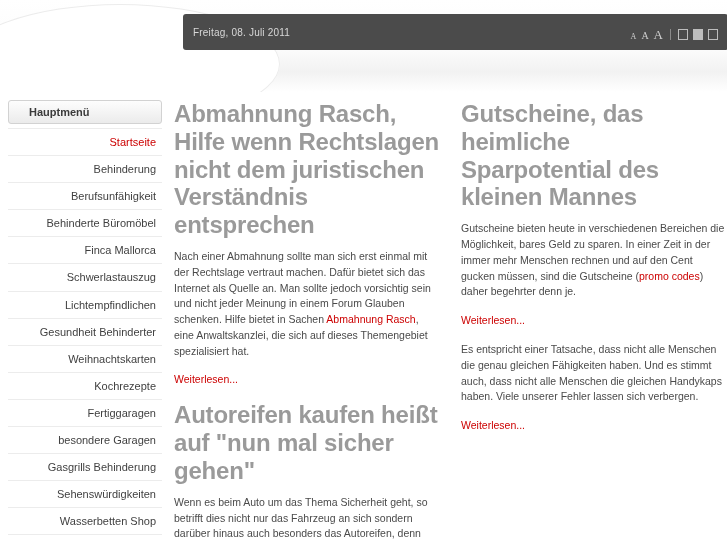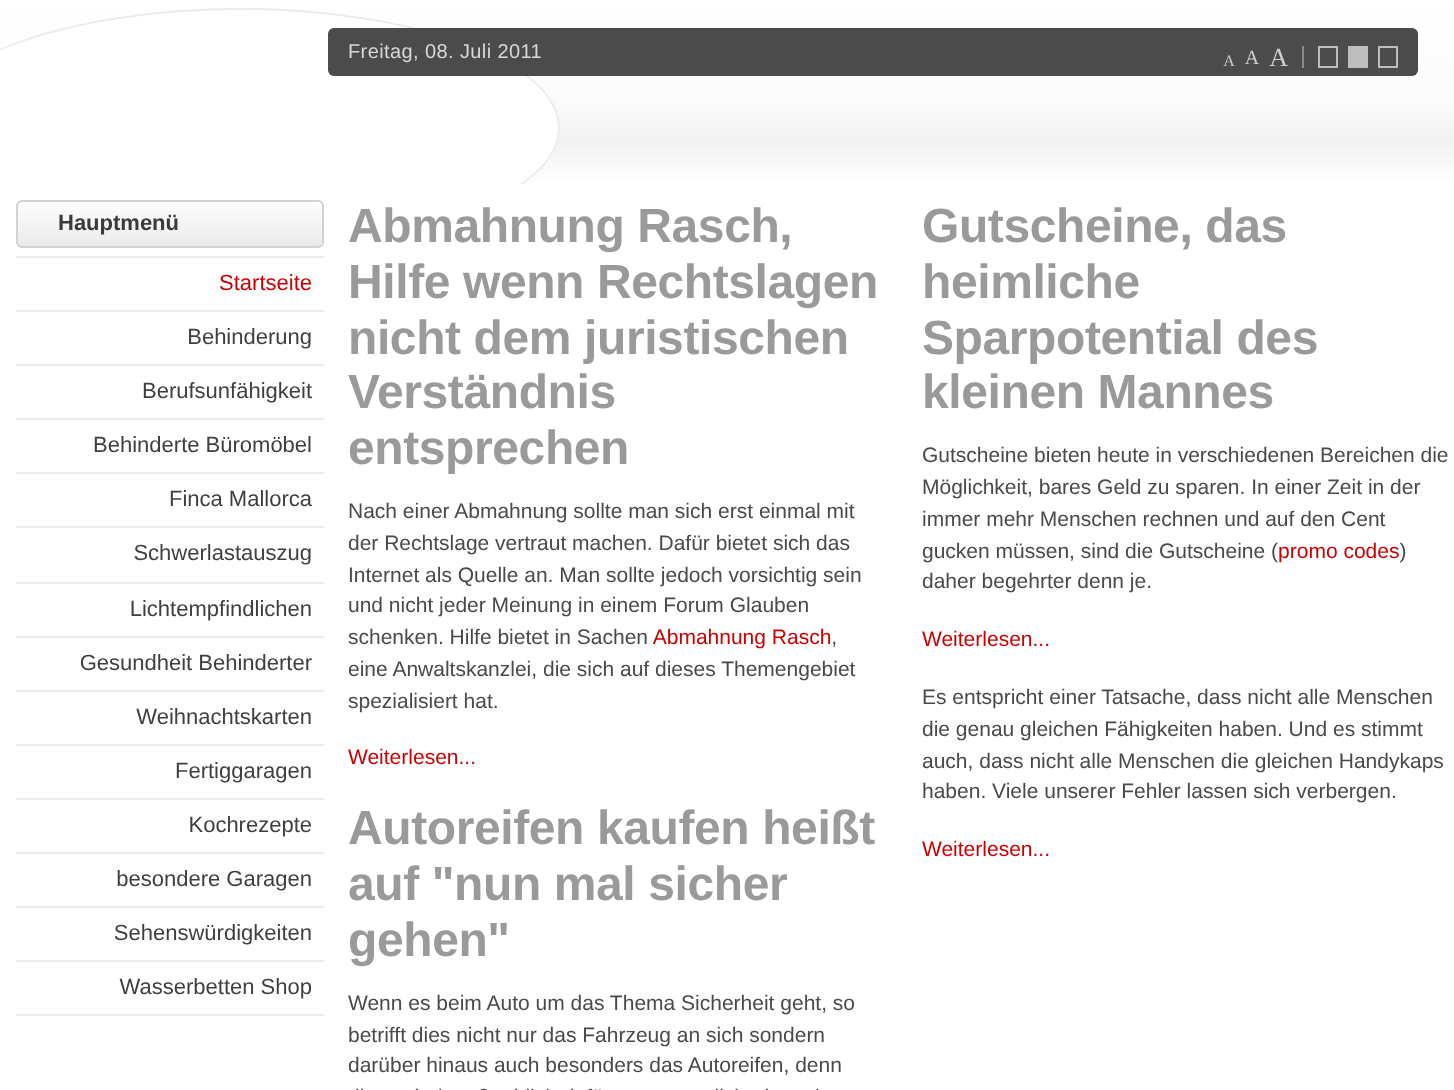--- a/index.html
+++ b/index.html
@@ -45,24 +45,24 @@
     position: absolute;
     left: -90px;
     top: 22px;
     width: 300px;
     height: 110px;
     border-radius: 50%;
     background: linear-gradient(to bottom, #ffffff 0%, #f7f7f7 100%);
   }
   .topbar {
     position: absolute;
-    left: 164px;
+    left: 183px;
     top: 14px;
     width: 545px;
-    height: 24px;
+    height: 36px;
     background: #4b4b4b;
     border-radius: 3px;
     display: flex;
     align-items: center;
     justify-content: space-between;
     padding: 0 10px;
     box-sizing: border-box;
   }
   .topbar-date {
     color: #d8d8d8;
@@ -212,23 +212,24 @@
     <ul class="menu-list">
       <li class="active">Startseite</li>
       <li>Behinderung</li>
       <li>Berufsunfähigkeit</li>
       <li>Behinderte Büromöbel</li>
       <li>Finca Mallorca</li>
       <li>Schwerlastauszug</li>
       <li>Lichtempfindlichen</li>
       <li>Gesundheit Behinderter</li>
       <li>Weihnachtskarten</li>
+      <li>Kochrezepte</li>
       <li>Fertiggaragen</li>
-      <li>Kochrezepte</li>
       <li>besondere Garagen</li>
+      <li>Gasgrills Behinderung</li>
       <li>Sehenswürdigkeiten</li>
       <li>Wasserbetten Shop</li>
 
     </ul>
   </div>
 
   <div class="content">
 
     <div class="col">
 

